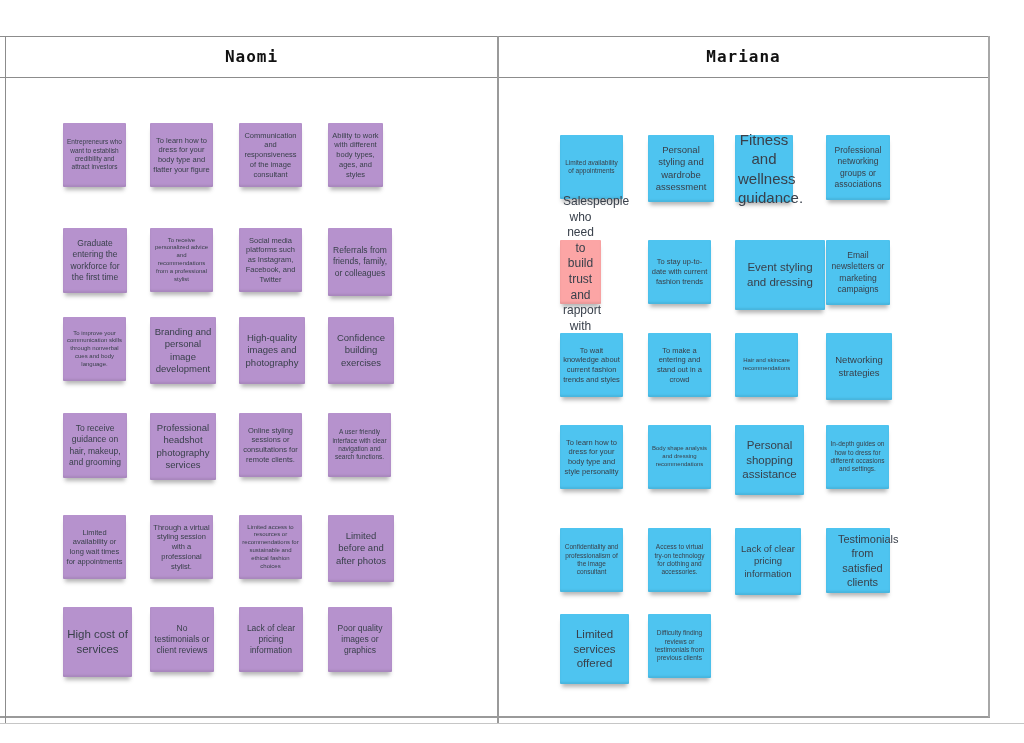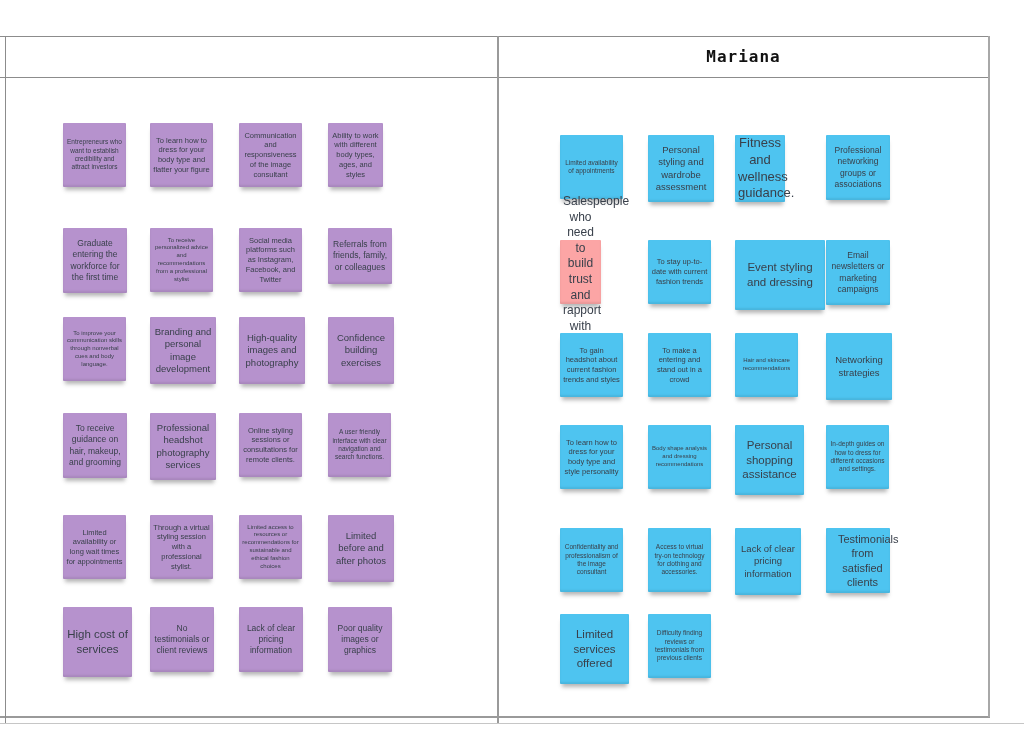--- a/index.html
+++ b/index.html
@@ -45,20 +45,21 @@
 <div class="canvas">
 
   <div class="hline line-top"></div>
   <div class="hline line-header-sep"></div>
   <div class="hline line-bottom"></div>
   <div class="hline line-bottom-faint"></div>
   <div class="vline line-left"></div>
   <div class="vline line-mid"></div>
   <div class="vline line-right"></div>
 
+  <div class="col-header header-naomi">Naomi</div>
   <div class="col-header header-mariana">Mariana</div>
 
   <div id="notes-layer">
       <div class="note" style="left: 63px; top: 123px; width: 63px; height: 64px; background: rgb(182, 146, 205); font-size: 6.5px;">
     <span class="note-text">Entrepreneurs who want to establish credibility and attract investors</span>
   </div>
       <div class="note" style="left: 150px; top: 123px; width: 63px; height: 64px; background: rgb(182, 146, 205); font-size: 7.5px;">
     <span class="note-text">To learn how to dress for your body type and flatter your figure</span>
   </div>
       <div class="note" style="left: 239px; top: 123px; width: 63px; height: 64px; background: rgb(182, 146, 205); font-size: 7.5px;">
@@ -69,21 +70,21 @@
   </div>
       <div class="note" style="left: 63px; top: 228px; width: 64px; height: 65px; background: rgb(182, 146, 205); font-size: 8.5px;">
     <span class="note-text">Graduate entering the workforce for the first time</span>
   </div>
       <div class="note" style="left: 150px; top: 228px; width: 63px; height: 64px; background: rgb(182, 146, 205); font-size: 6px;">
     <span class="note-text">To receive personalized advice and recommendations from a professional stylist</span>
   </div>
       <div class="note" style="left: 239px; top: 228px; width: 63px; height: 64px; background: rgb(182, 146, 205); font-size: 7.5px;">
     <span class="note-text">Social media platforms such as Instagram, Facebook, and Twitter</span>
   </div>
-      <div class="note" style="left: 328px; top: 228px; width: 64px; height: 56px; background: rgb(182, 146, 205); font-size: 8.5px;">
+      <div class="note" style="left: 328px; top: 228px; width: 64px; height: 68px; background: rgb(182, 146, 205); font-size: 8.5px;">
     <span class="note-text">Referrals from friends, family, or colleagues</span>
   </div>
       <div class="note" style="left: 63px; top: 317px; width: 63px; height: 64px; background: rgb(182, 146, 205); font-size: 6px;">
     <span class="note-text">To improve your communication skills through nonverbal cues and body language.</span>
   </div>
       <div class="note" style="left: 150px; top: 317px; width: 66px; height: 67px; background: rgb(182, 146, 205); font-size: 9.5px;">
     <span class="note-text">Branding and personal image development</span>
   </div>
       <div class="note" style="left: 239px; top: 317px; width: 66px; height: 67px; background: rgb(182, 146, 205); font-size: 9.5px;">
     <span class="note-text">High-quality images and photography</span>
@@ -126,40 +127,40 @@
   </div>
       <div class="note" style="left: 328px; top: 607px; width: 64px; height: 65px; background: rgb(182, 146, 205); font-size: 8.5px;">
     <span class="note-text">Poor quality images or graphics</span>
   </div>
       <div class="note" style="left: 560px; top: 135px; width: 63px; height: 64px; background: rgb(78, 196, 240); font-size: 6.5px;">
     <span class="note-text">Limited availability of appointments</span>
   </div>
       <div class="note" style="left: 648px; top: 135px; width: 66px; height: 67px; background: rgb(78, 196, 240); font-size: 9.5px;">
     <span class="note-text">Personal styling and wardrobe assessment</span>
   </div>
-      <div class="note" style="left: 735px; top: 135px; width: 50px; height: 67px; background: rgb(78, 196, 240); font-size: 13px;">
+      <div class="note" style="left: 735px; top: 135px; width: 58px; height: 67px; background: rgb(78, 196, 240); font-size: 15px;">
     <span class="note-text">Fitness and wellness guidance.</span>
   </div>
       <div class="note" style="left: 826px; top: 135px; width: 64px; height: 65px; background: rgb(78, 196, 240); font-size: 8.5px;">
     <span class="note-text">Professional networking groups or associations</span>
   </div>
       <div class="note" style="left: 560px; top: 240px; width: 41px; height: 64px; background: #fca5a5; font-size: 12px;">
     <span class="note-text">Salespeople who need to build trust and rapport with clients</span>
   </div>
       <div class="note" style="left: 648px; top: 240px; width: 63px; height: 64px; background: rgb(78, 196, 240); font-size: 7.5px;">
     <span class="note-text">To stay up-to-date with current fashion trends</span>
   </div>
       <div class="note" style="left: 735px; top: 240px; width: 90px; height: 70px; background: rgb(78, 196, 240); font-size: 11.5px;">
     <span class="note-text">Event styling and dressing</span>
   </div>
       <div class="note" style="left: 826px; top: 240px; width: 64px; height: 65px; background: rgb(78, 196, 240); font-size: 8.5px;">
     <span class="note-text">Email newsletters or marketing campaigns</span>
   </div>
       <div class="note" style="left: 560px; top: 333px; width: 63px; height: 64px; background: rgb(78, 196, 240); font-size: 7.5px;">
-    <span class="note-text">To gain headshot about current fashion trends and styles</span>
+    <span class="note-text">To wait knowledge about current fashion trends and styles</span>
   </div>
       <div class="note" style="left: 648px; top: 333px; width: 63px; height: 64px; background: rgb(78, 196, 240); font-size: 7.5px;">
     <span class="note-text">To make a entering and stand out in a crowd</span>
   </div>
       <div class="note" style="left: 735px; top: 333px; width: 63px; height: 64px; background: rgb(78, 196, 240); font-size: 6px;">
     <span class="note-text">Hair and skincare recommendations</span>
   </div>
       <div class="note" style="left: 826px; top: 333px; width: 66px; height: 67px; background: rgb(78, 196, 240); font-size: 9.5px;">
     <span class="note-text">Networking strategies</span>
   </div>

